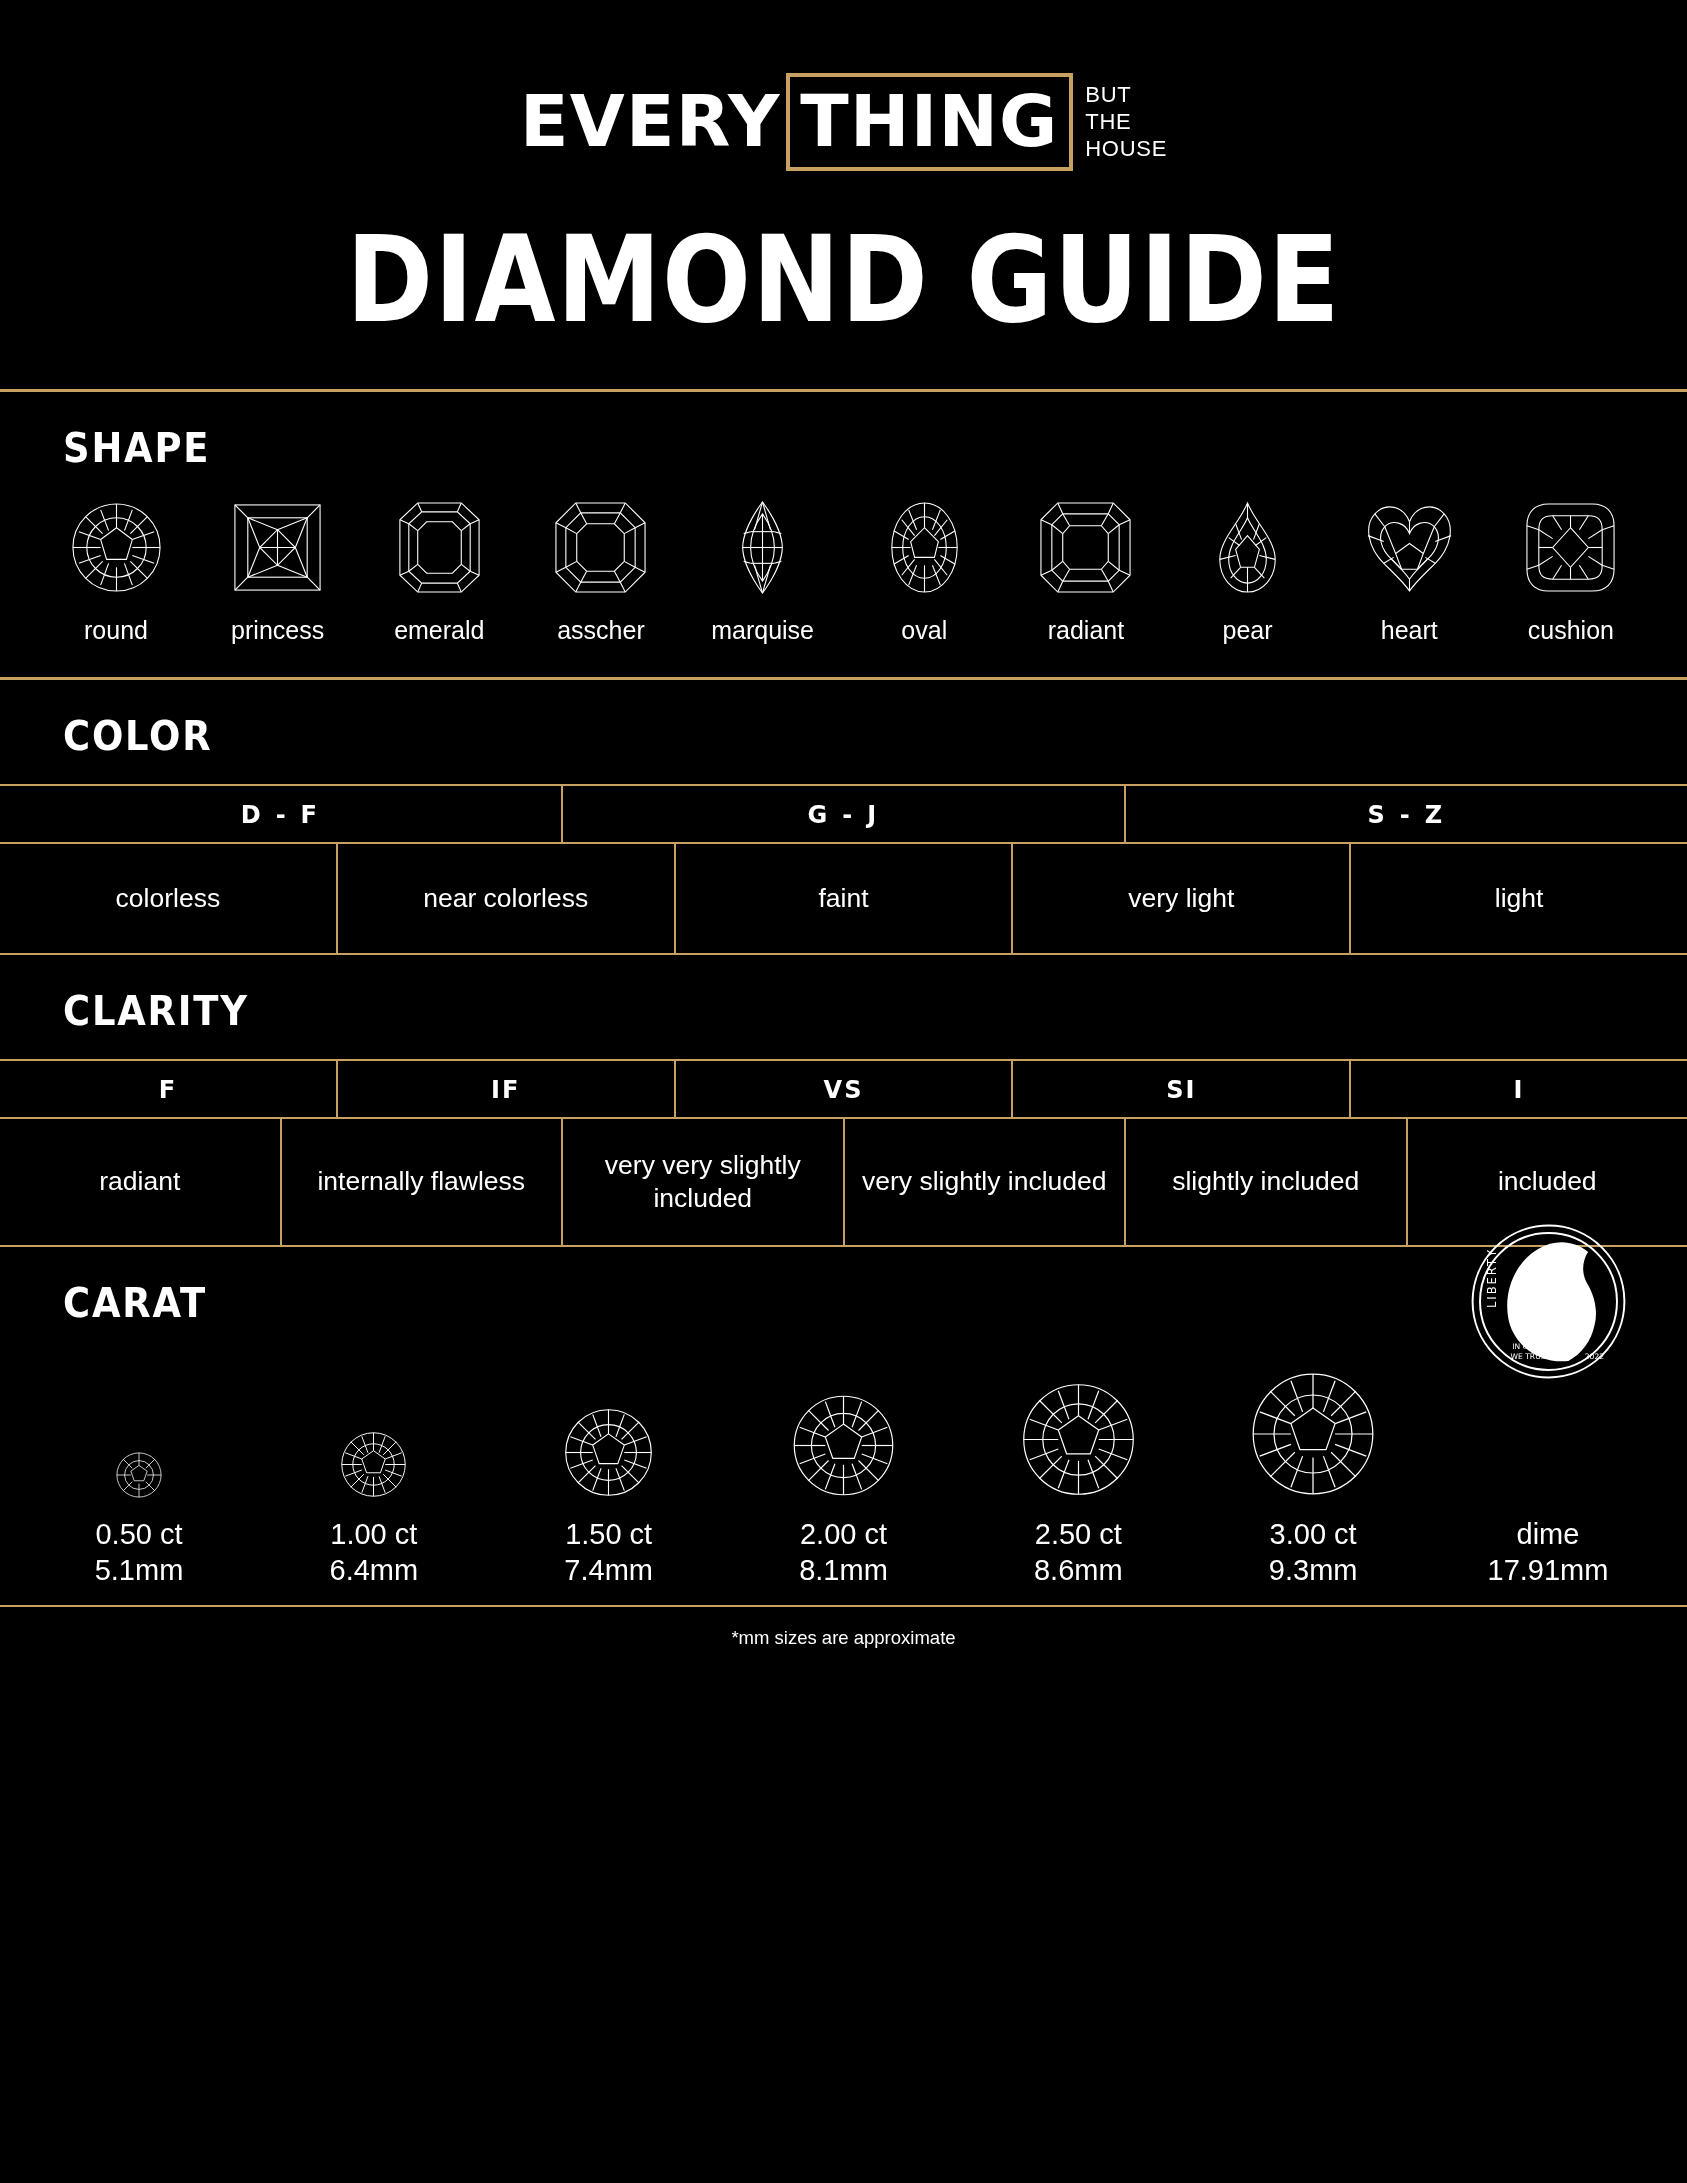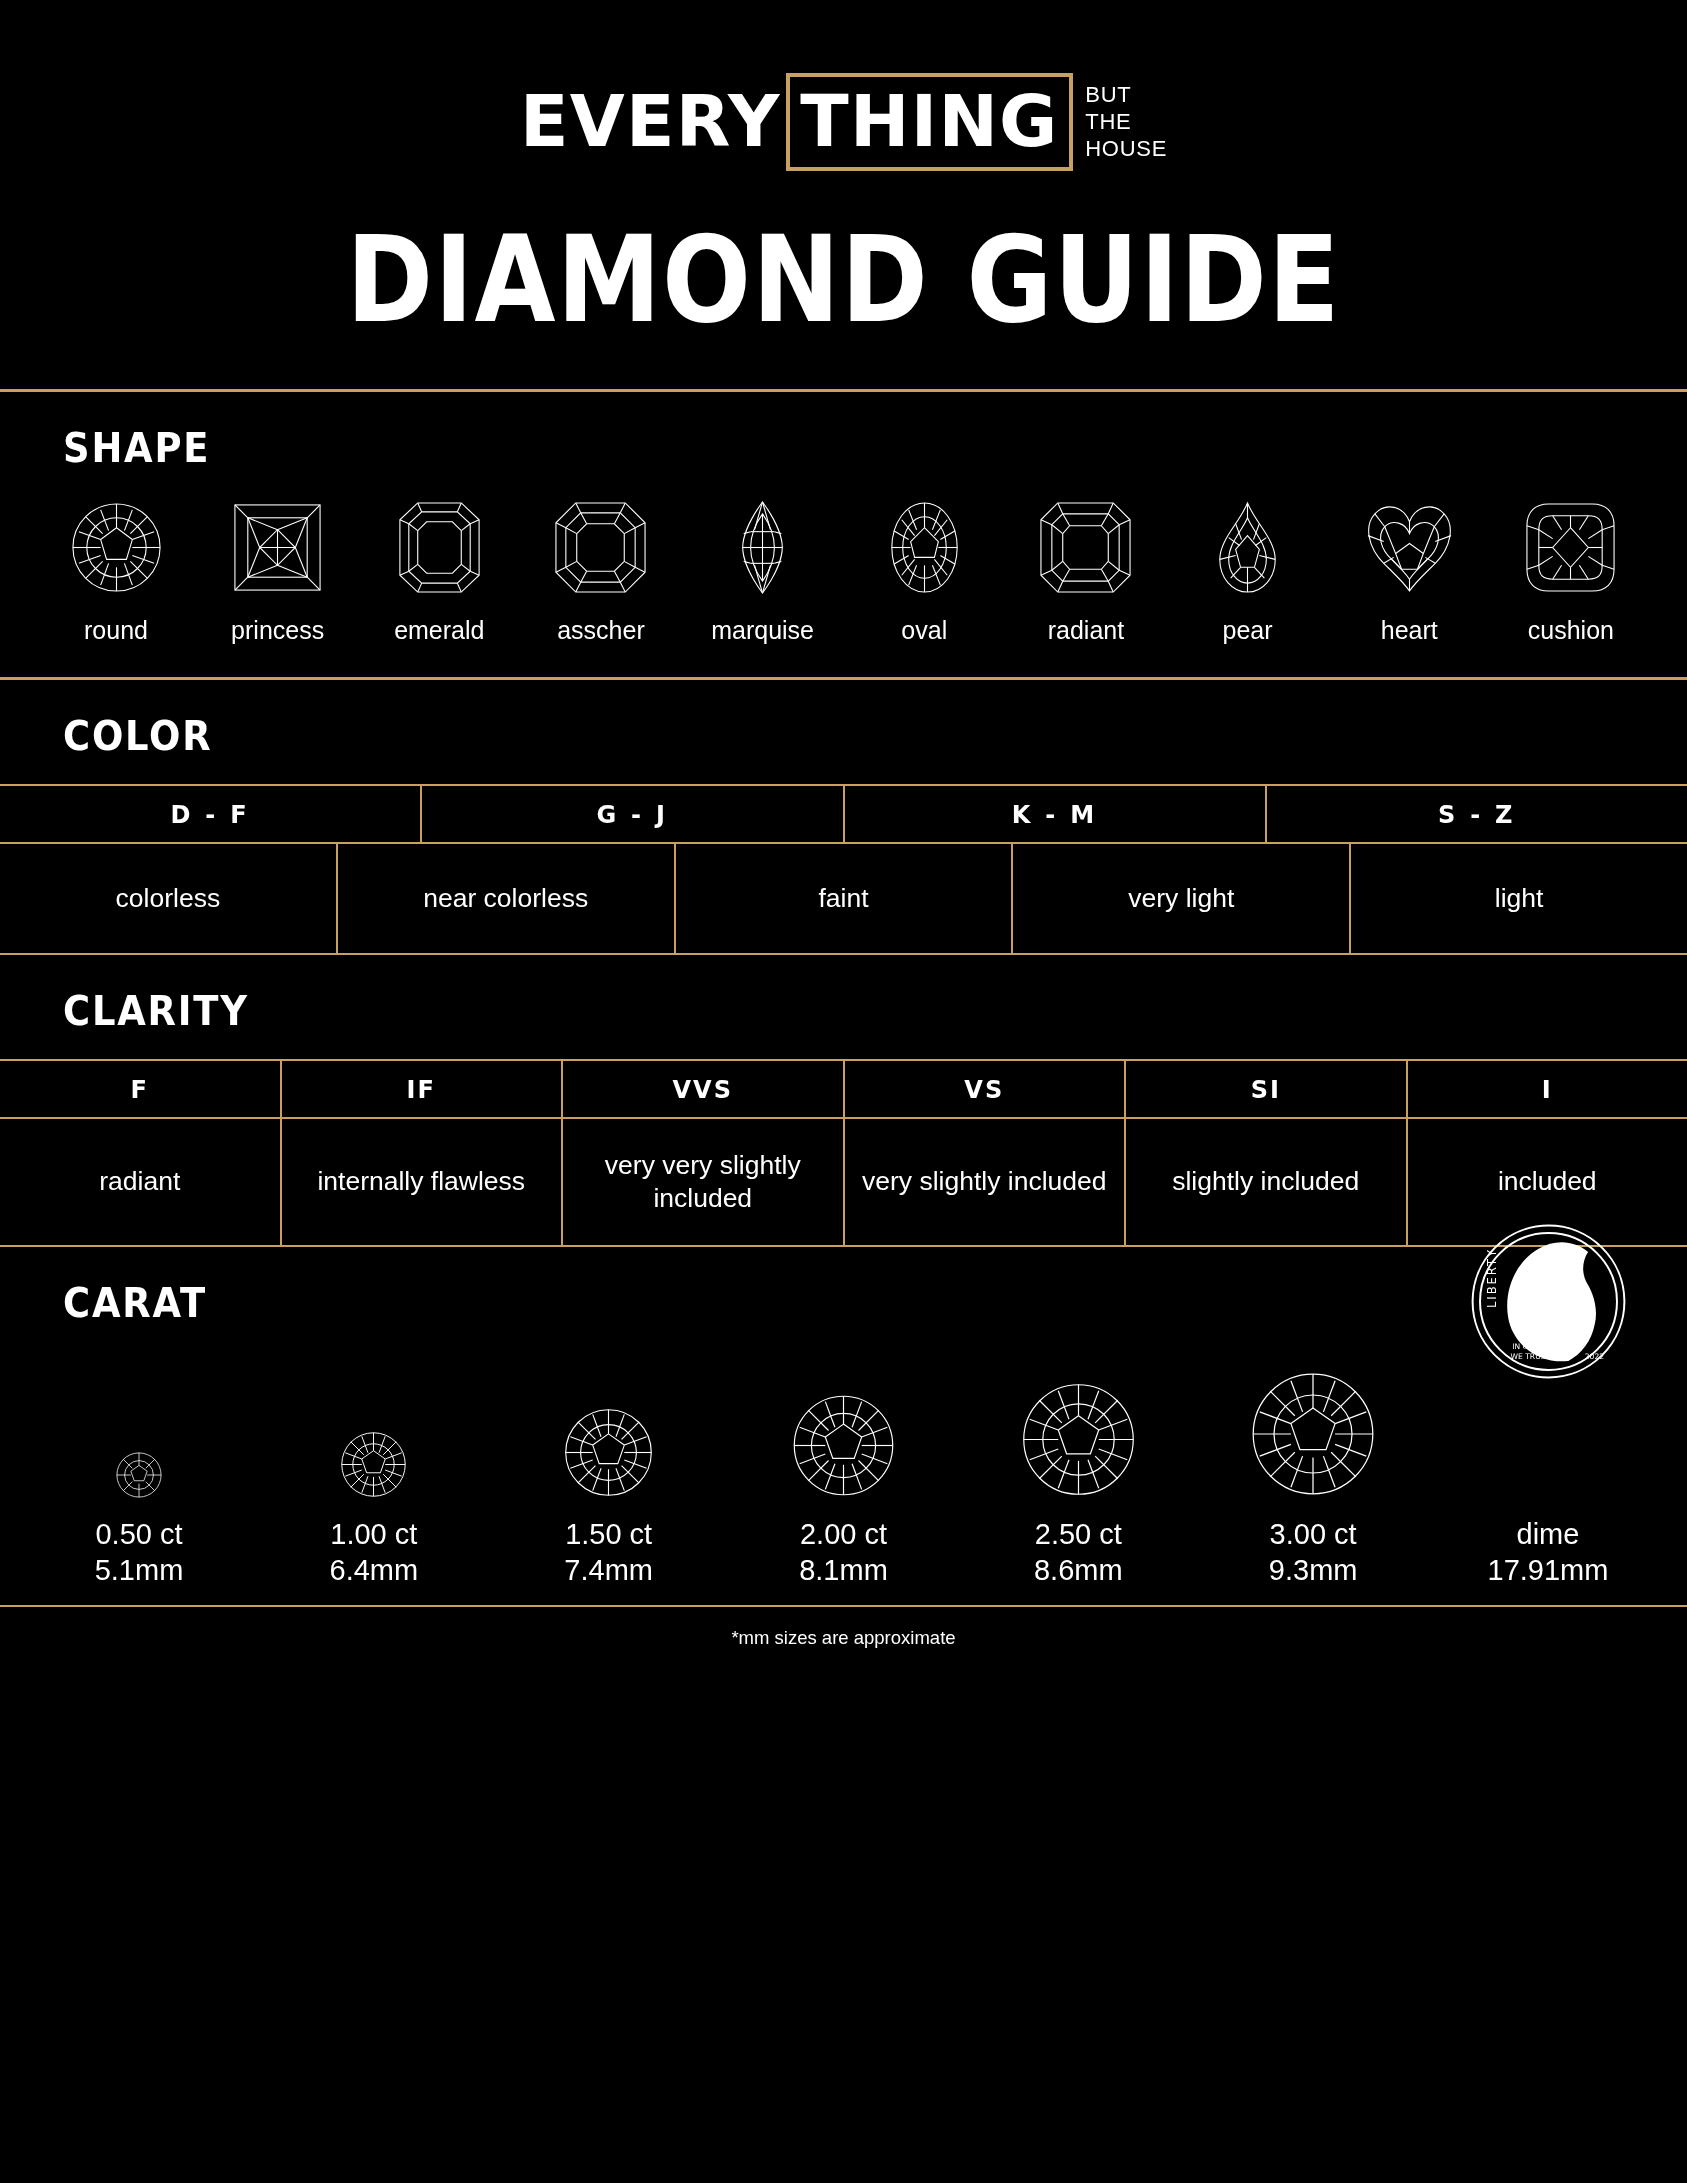--- a/index.html
+++ b/index.html
@@ -493,40 +493,38 @@
 
   <div style="height:32px"></div>
   <div class="rule"></div>
 
   <div class="section">
     <div class="section-title">COLOR</div>
     <div class="grid color">
       <div class="grid-row">
         <div class="grid-head-cell">D - F</div>
         <div class="grid-head-cell">G - J</div>
-        <div class="grid-head-cell">K - M</div>
         <div class="grid-head-cell">S - Z</div>
       </div>
       <div class="grid-row">
         <div class="grid-body-cell">colorless</div>
         <div class="grid-body-cell">near colorless</div>
         <div class="grid-body-cell">faint</div>
         <div class="grid-body-cell">very light</div>
         <div class="grid-body-cell">light</div>
       </div>
     </div>
   </div>
 
   <div class="section">
     <div class="section-title">CLARITY</div>
     <div class="grid clarity">
       <div class="grid-row">
         <div class="grid-head-cell">F</div>
         <div class="grid-head-cell">IF</div>
-        <div class="grid-head-cell">VVS</div>
         <div class="grid-head-cell">VS</div>
         <div class="grid-head-cell">SI</div>
         <div class="grid-head-cell">I</div>
       </div>
       <div class="grid-row">
         <div class="grid-body-cell">radiant</div>
         <div class="grid-body-cell">internally flawless</div>
         <div class="grid-body-cell">very very slightly included</div>
         <div class="grid-body-cell">very slightly included</div>
         <div class="grid-body-cell">slightly included</div>

